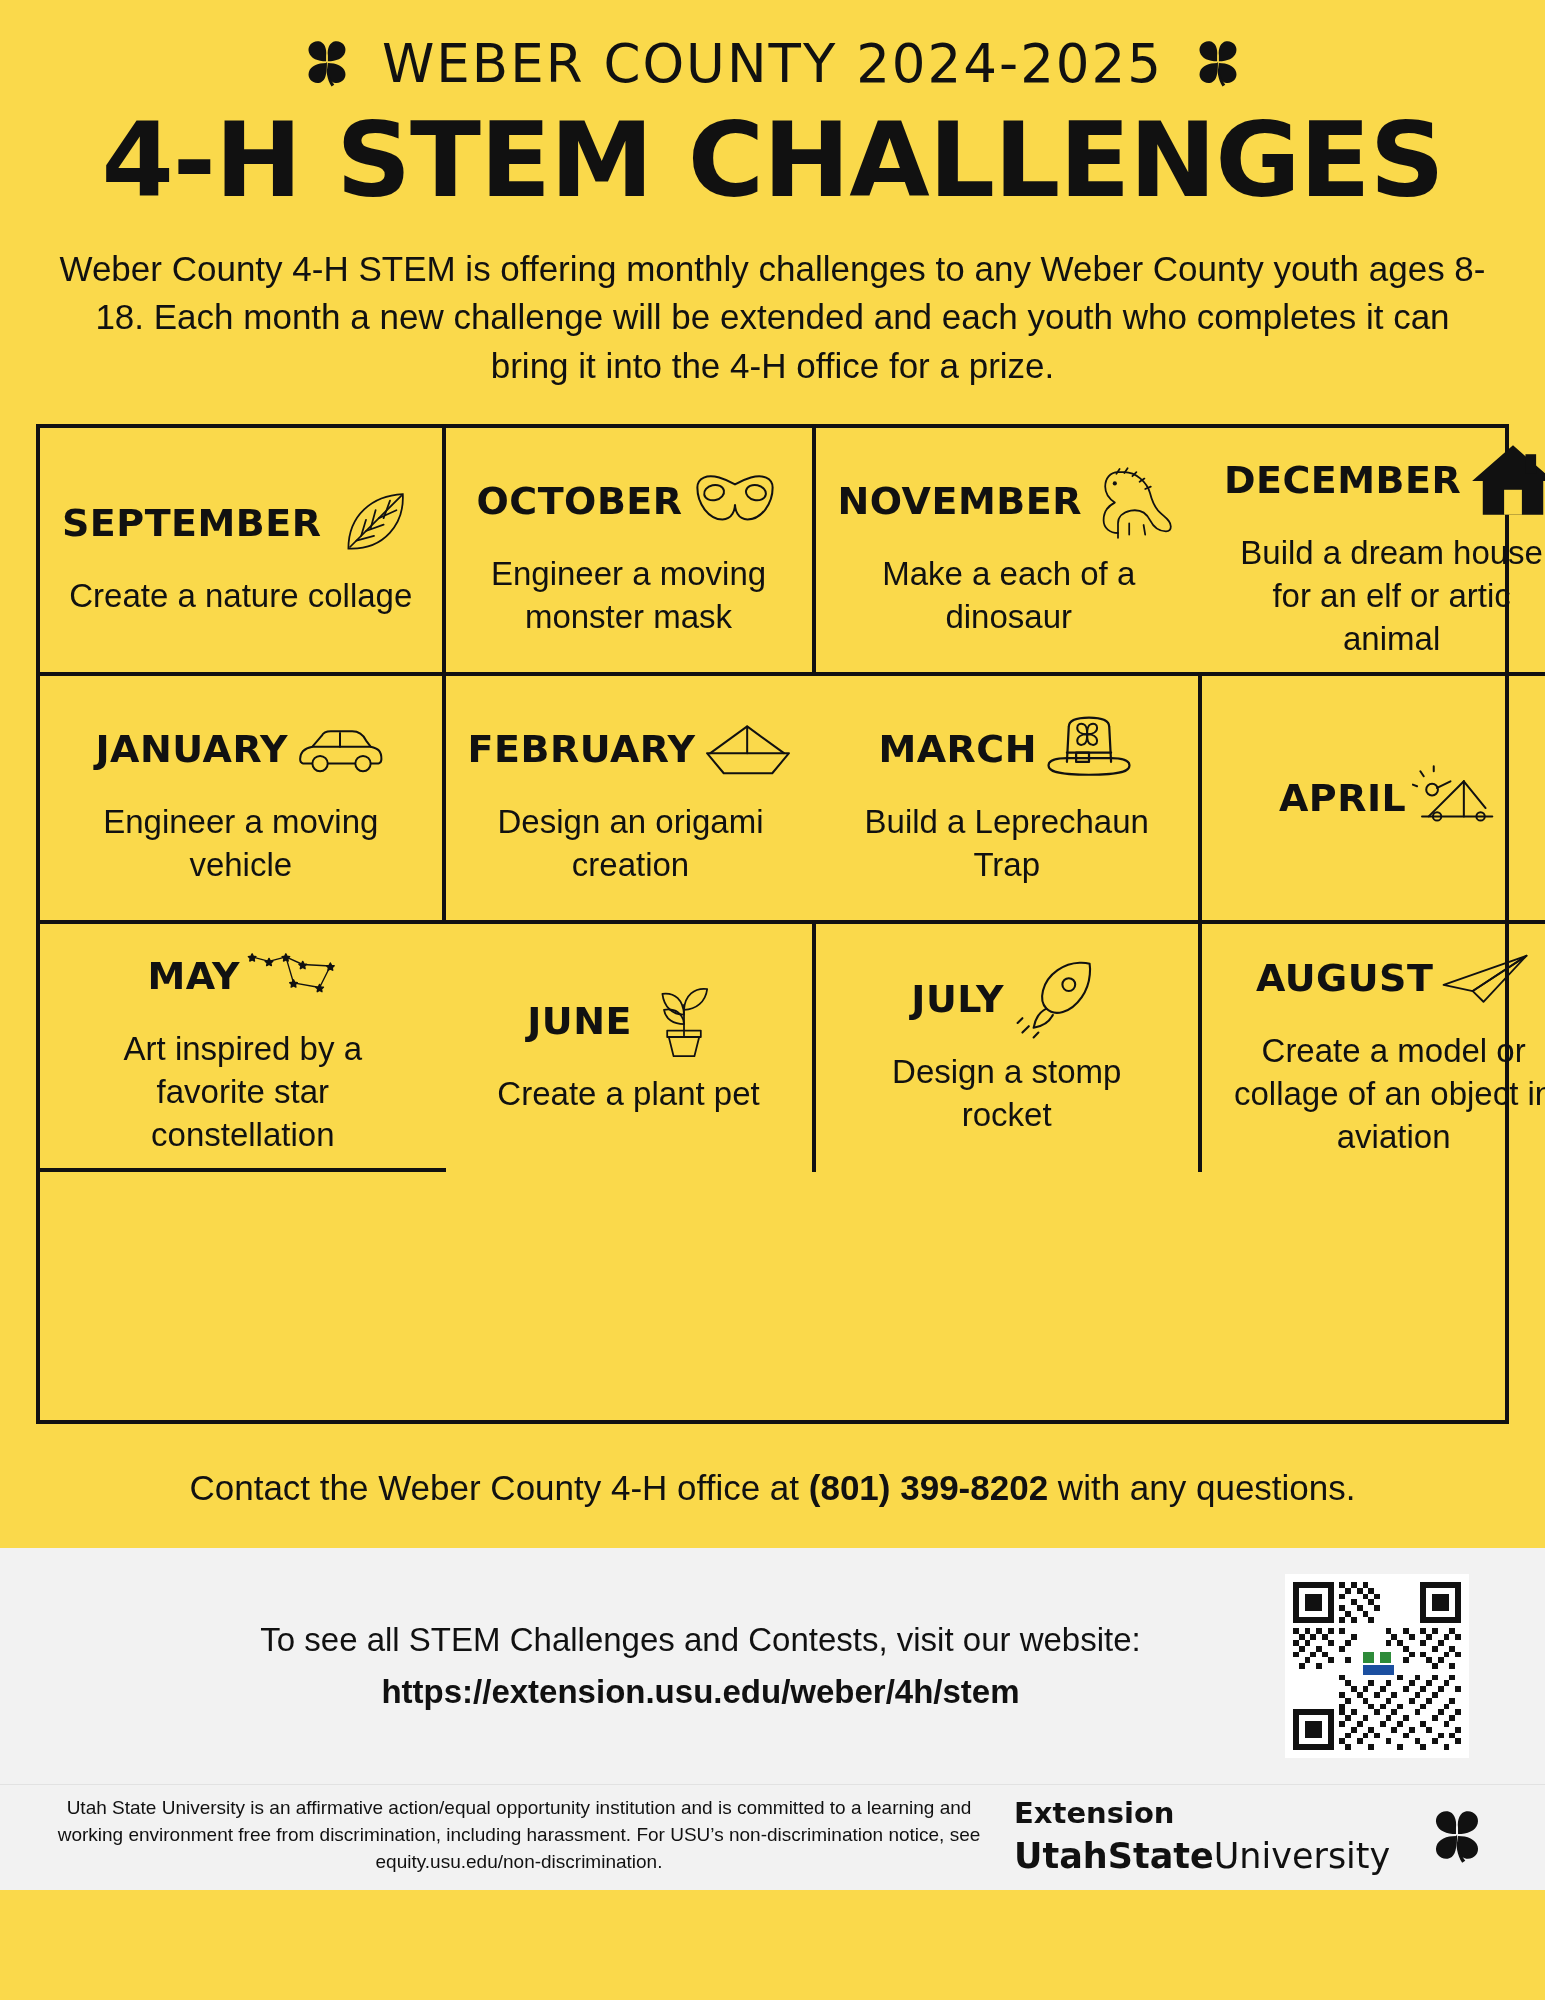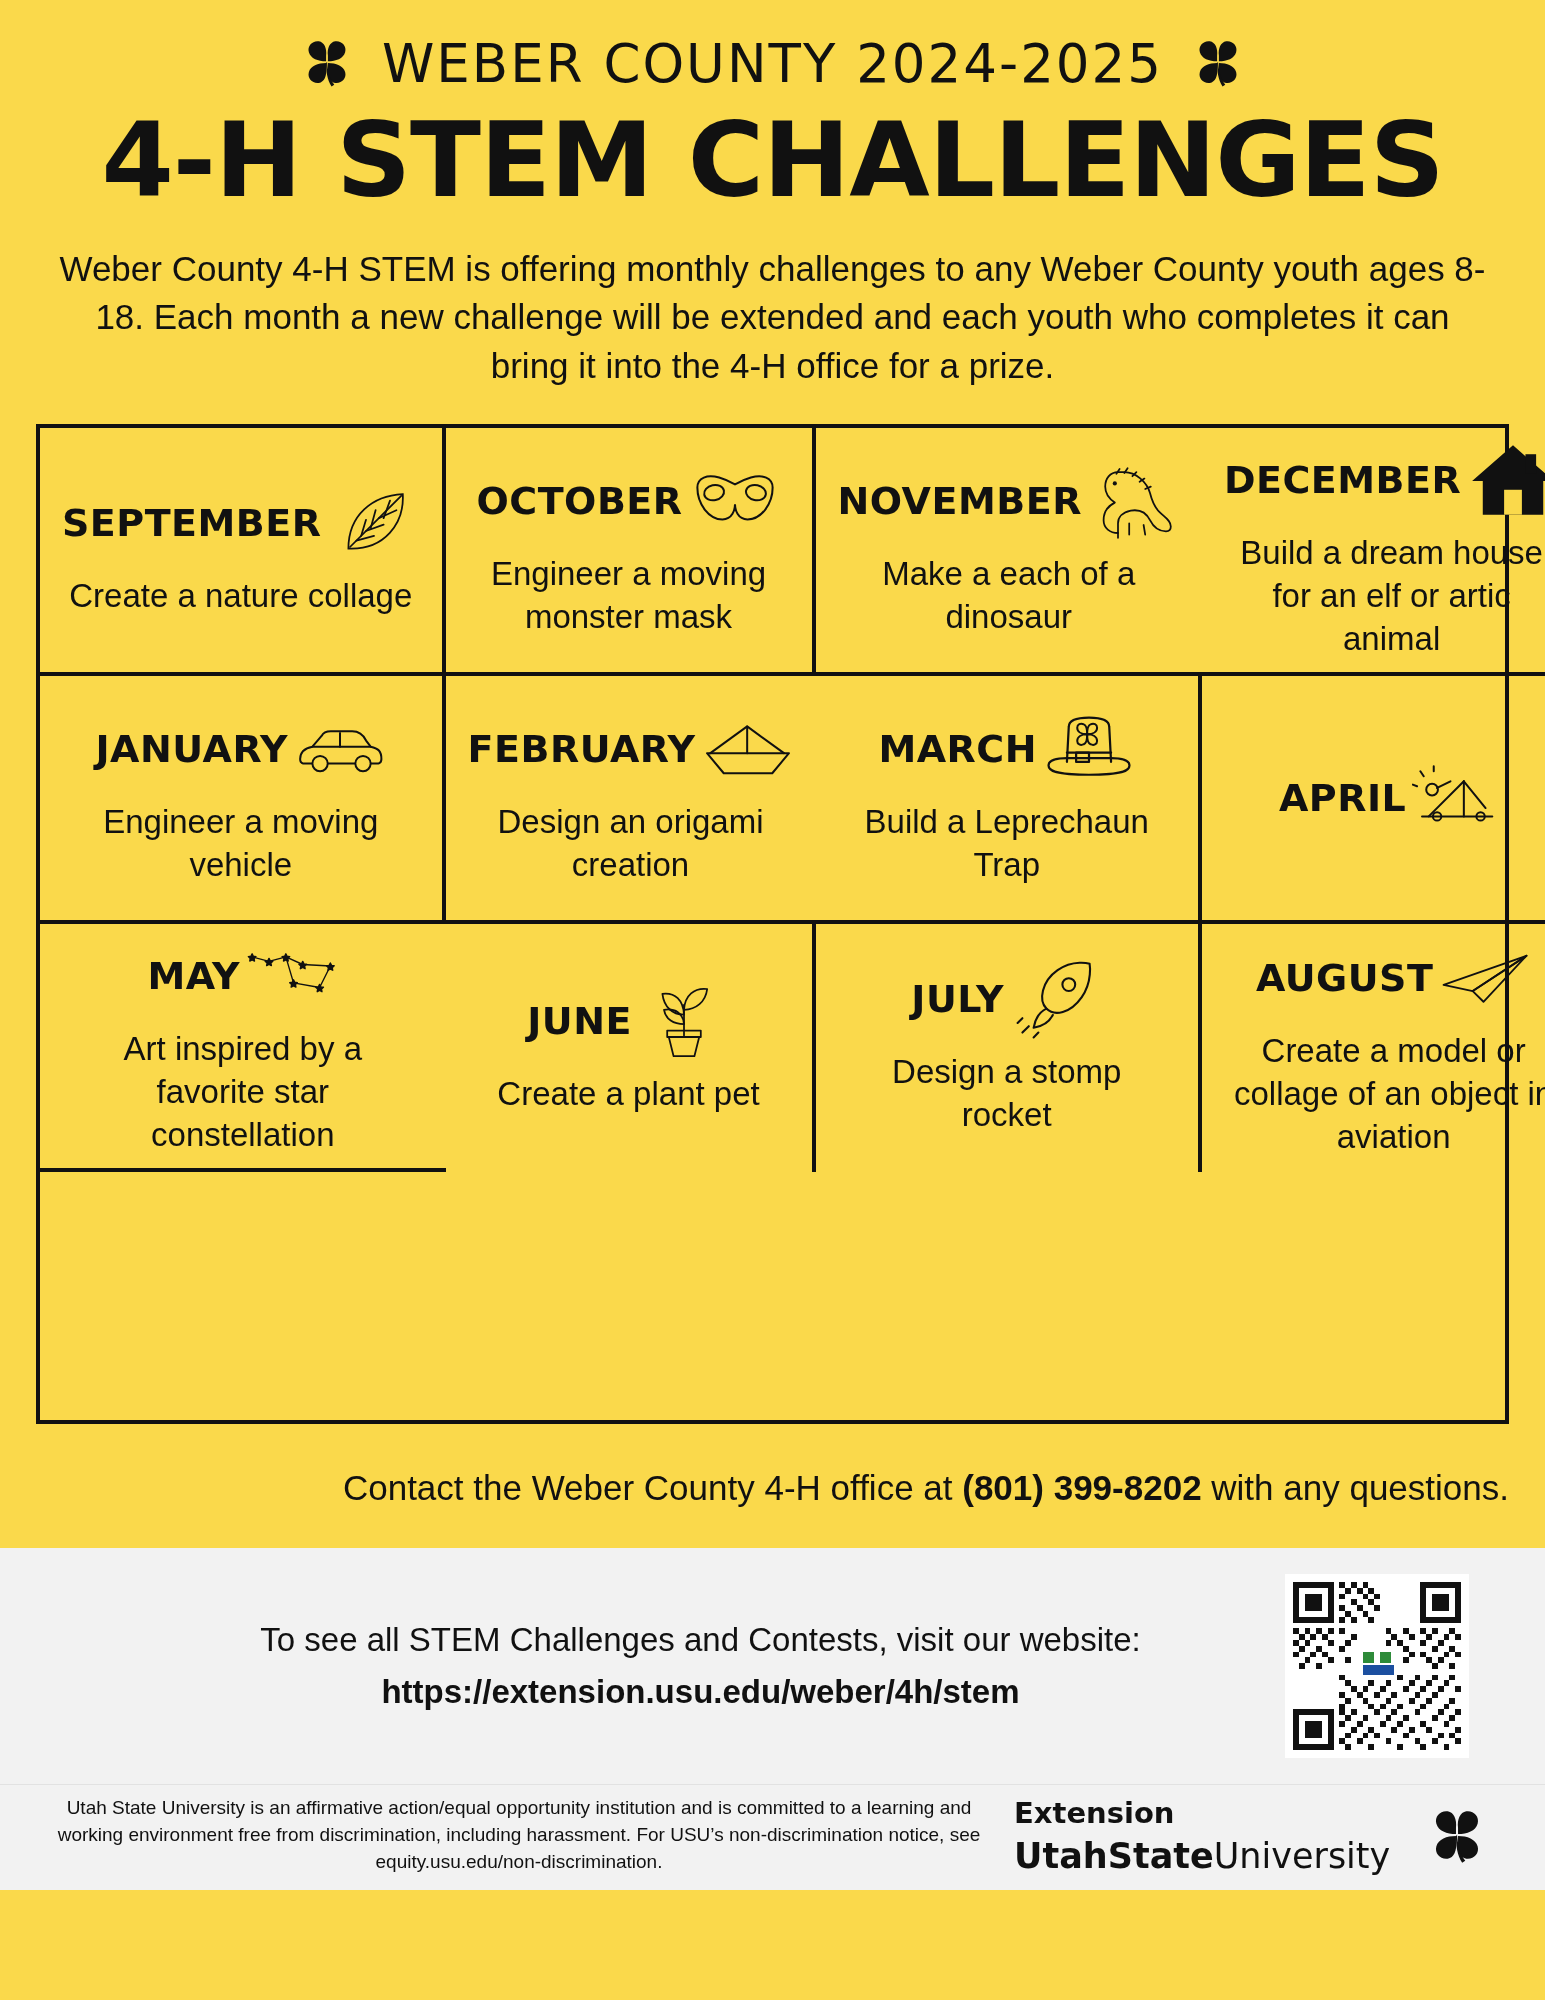--- a/index.html
+++ b/index.html
@@ -112,23 +112,23 @@
   .desc {
     margin-top: 12px;
     font-size: 33px;
     line-height: 1.30;
     font-weight: 400;
     max-width: 96%;
   }
 
   
   .contact {
-    text-align: right;
+    text-align: center;
     font-size: 35px;
-    padding: 44px 36px 40px 20px;
+    padding: 44px 20px 40px 20px;
   }
   .contact b { font-weight: 700; }
 
   
   .website-bar {
     background: #F2F2F2;
     flex: 0 0 auto;
     display: flex;
     align-items: center;
     padding: 26px 56px;

